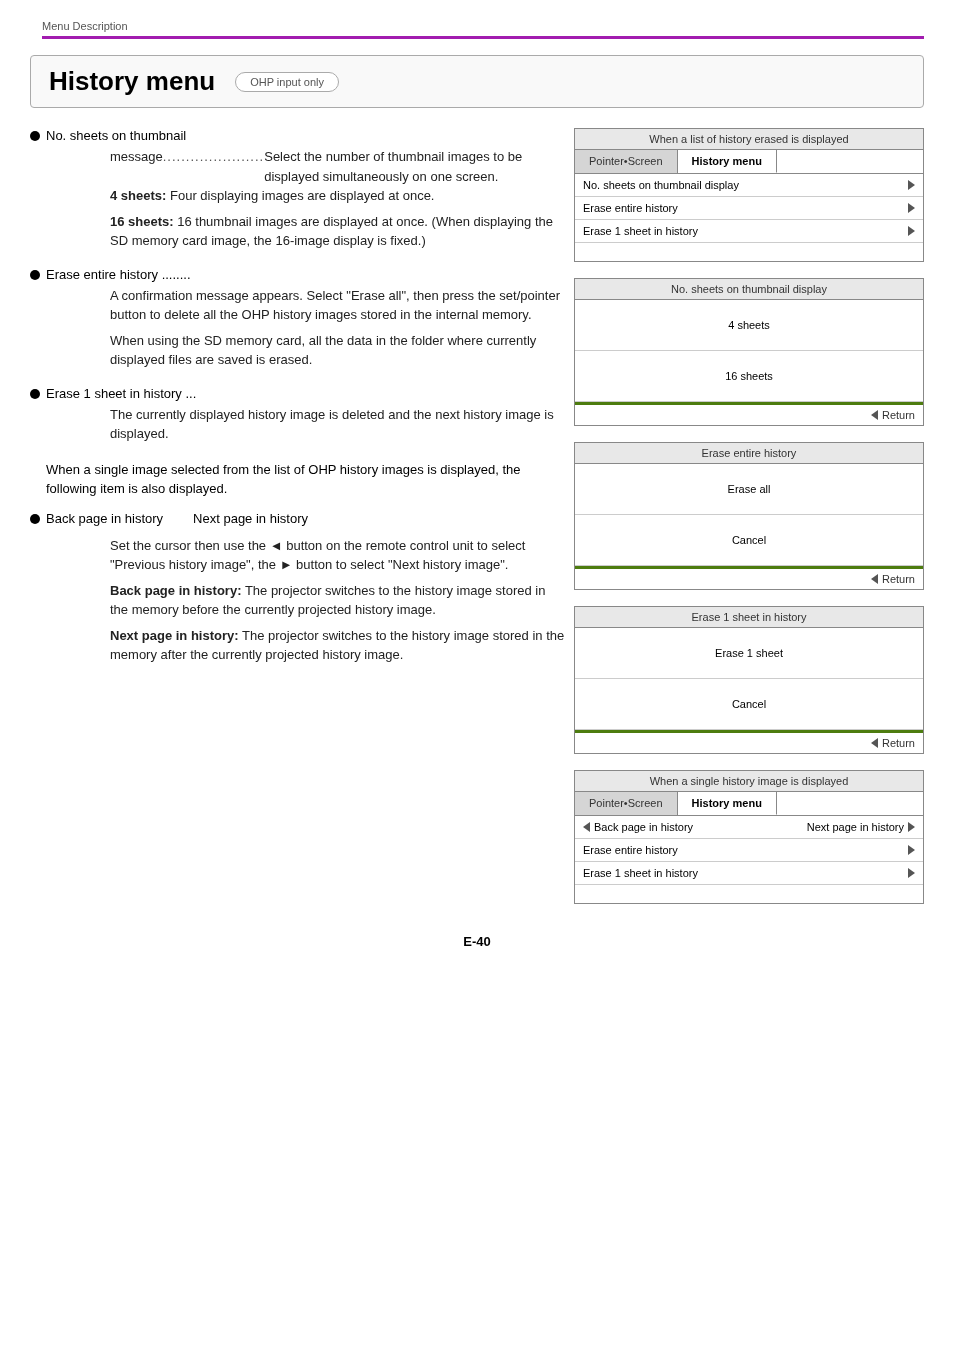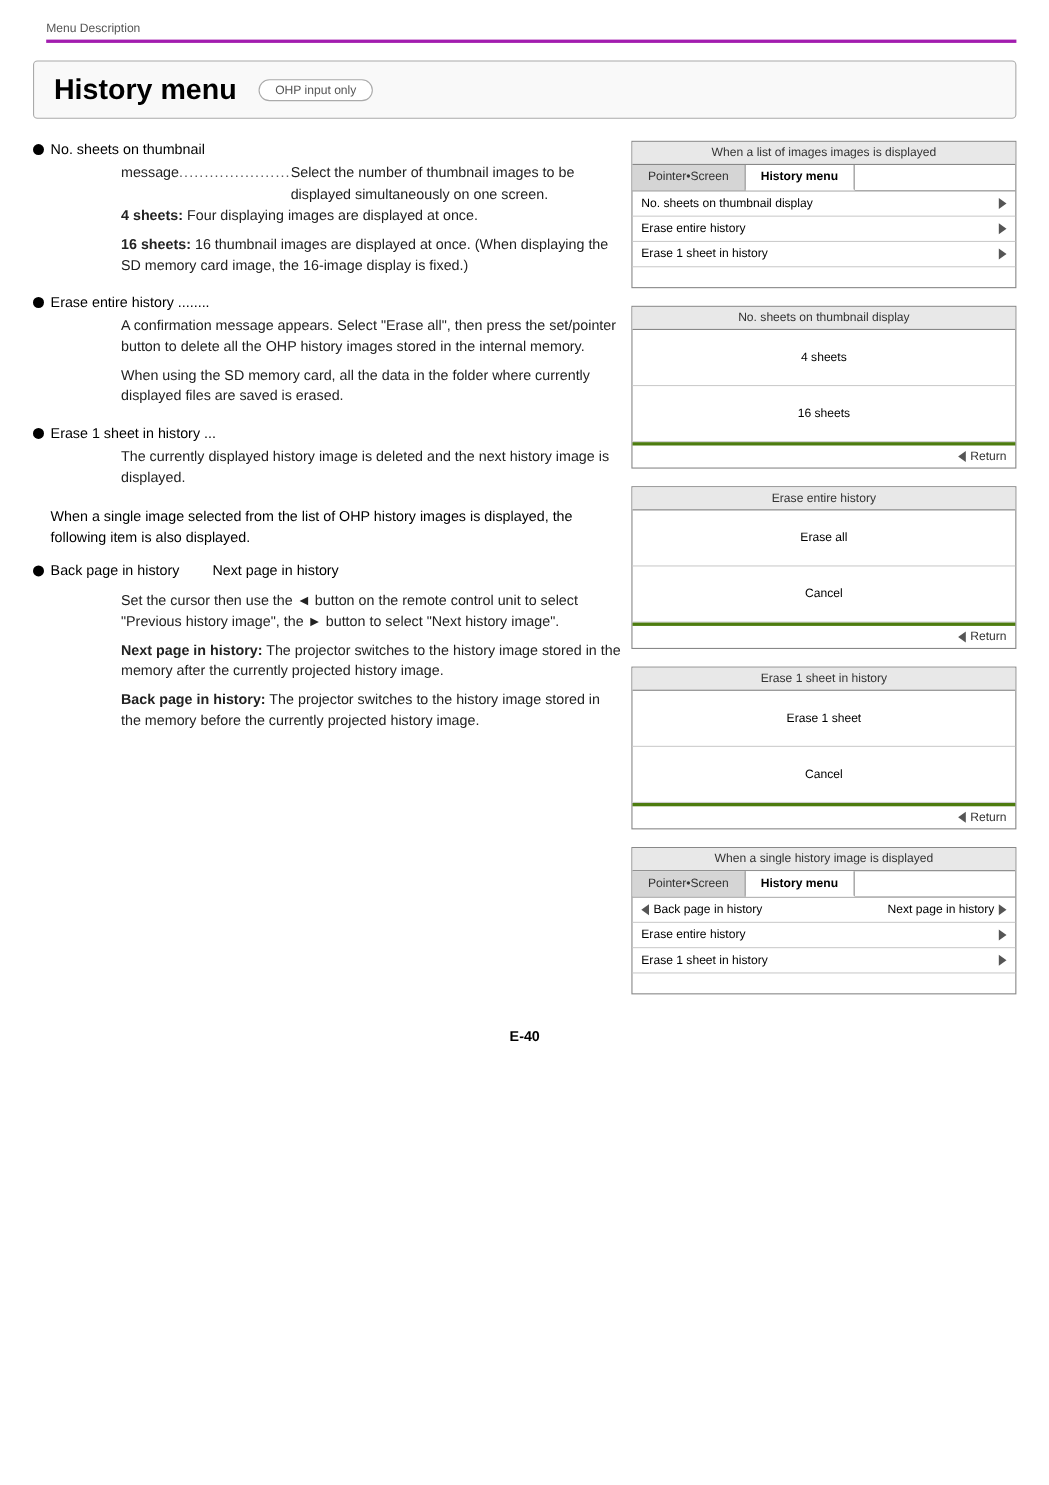--- a/index.html
+++ b/index.html
@@ -307,36 +307,36 @@
         <div class="bullet-row">
           <div class="bullet"></div>
           <div class="back-next-row">
             <span class="back-next-label">Back page in history</span>
             <span class="back-next-label">Next page in history</span>
           </div>
         </div>
         <div class="description-block">
           <p>Set the cursor then use the ◄ button on the remote control unit to select "Previous history image", the ► button to select "Next history image".</p>
           <p>
+            <span class="bold">Back page in history:</span>
+            <span> The projector switches to the history image stored in the memory before the currently projected history image.</span>
+          </p>
+          <p>
             <span class="bold">Next page in history:</span>
             <span> The projector switches to the history image stored in the memory after the currently projected history image.</span>
           </p>
-          <p>
-            <span class="bold">Back page in history:</span>
-            <span> The projector switches to the history image stored in the memory before the currently projected history image.</span>
-          </p>
         </div>
       </div>
 
     </div>
 
     <div class="right-column">
 
       <div class="ui-panel">
-        <div class="ui-panel-title">When a list of images images is displayed</div>
+        <div class="ui-panel-title">When a list of history erased is displayed</div>
         <div class="ui-tab-bar">
           <div class="ui-tab">Pointer•Screen</div>
           <div class="ui-tab active">History menu</div>
         </div>
         <div class="ui-menu-item">
           <span>No. sheets on thumbnail display</span>
           <div class="ui-arrow-right"></div>
         </div>
         <div class="ui-menu-item">
           <span>Erase entire history</span>

